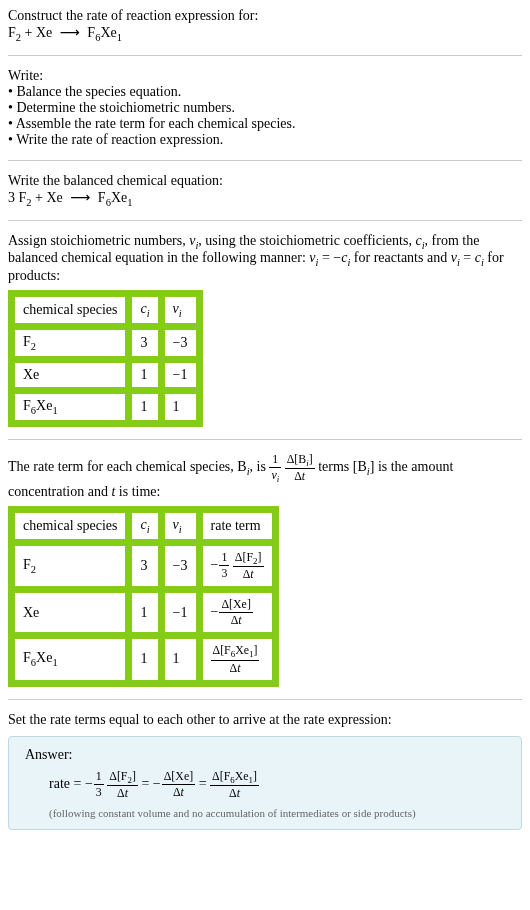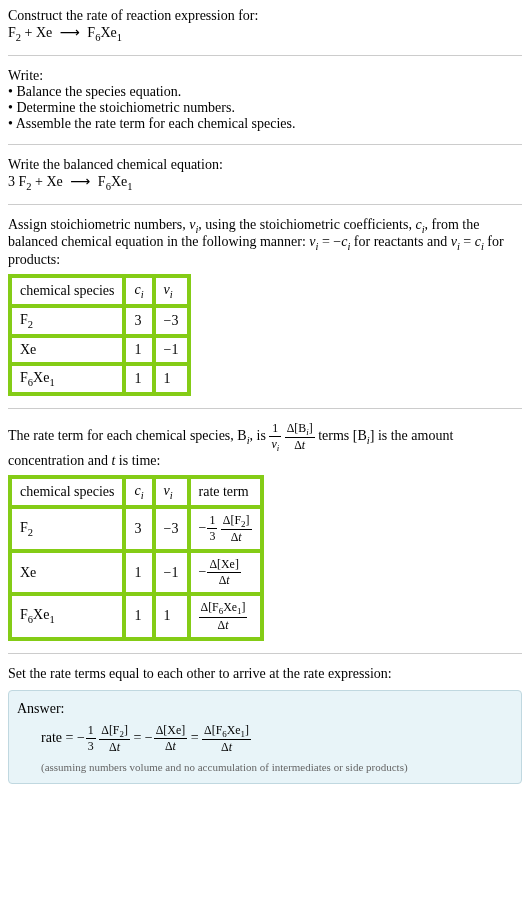--- a/index.html
+++ b/index.html
@@ -38,21 +38,21 @@
       padding: 0;
     }
     .plan-list li::before {
       content: "• ";
     }
     table {
       border-collapse: collapse;
       margin-top: 6px;
     }
     td, th {
-      border: 4px solid #84cc16;
+      border: 7px solid #84cc16;
       padding: 4px 8px;
       text-align: left;
       font-weight: normal;
     }
     th {
       font-weight: normal;
     }
     .math-ital {
       font-style: italic;
     }
@@ -73,21 +73,21 @@
     }
     .small-note {
       font-size: 11px;
       color: #666;
       margin-top: 4px;
     }
     .answer-box {
       background: #e8f4f8;
       border: 1px solid #c0d8e0;
       border-radius: 4px;
-      padding: 10px 8px;
+      padding: 10px 16px;
       margin-top: 8px;
     }
     .answer-label {
       margin-bottom: 6px;
     }
     .answer-note {
       font-size: 11px;
       color: #666;
       margin-top: 6px;
       margin-left: 24px;
@@ -111,20 +111,21 @@
 </div>
 
 <hr class="divider">
 
 <div class="section">
   <div>Write:</div>
   <ul class="plan-list">
     <li>Balance the species equation.</li>
     <li>Determine the stoichiometric numbers.</li>
     <li>Assemble the rate term for each chemical species.</li>
+    <li>Write the rate of reaction expression.</li>
   </ul>
 </div>
 
 <hr class="divider">
 
 <div class="section">
   <div>Write the balanced chemical equation:</div>
   <div class="formula">
     <span>3 F</span><sub>2</sub><span> + Xe </span><span class="arrow">⟶</span><span> F</span><sub>6</sub><span>Xe</span><sub>1</sub>
   </div>
@@ -203,15 +204,15 @@
 
 <hr class="divider">
 
 <div class="section">
   <div>Set the rate terms equal to each other to arrive at the rate expression:</div>
   <div class="answer-box">
     <div class="answer-label">Answer:</div>
     <div class="rate-line">
       <span>rate = </span><span class="neg">−</span><span class="fraction"><span class="num">1</span><span class="den">3</span></span> <span class="fraction"><span class="num">Δ[F<sub>2</sub>]</span><span class="den">Δ<span class="math-ital">t</span></span></span><span> = </span><span class="neg">−</span><span class="fraction"><span class="num">Δ[Xe]</span><span class="den">Δ<span class="math-ital">t</span></span></span><span> = </span><span class="fraction"><span class="num">Δ[F<sub>6</sub>Xe<sub>1</sub>]</span><span class="den">Δ<span class="math-ital">t</span></span></span>
     </div>
-    <div class="answer-note">(assuming numbers volume and no accumulation of intermediates or side products)</div>
+    <div class="answer-note">(following constant volume and no accumulation of intermediates or side products)</div>
   </div>
 </div>
 
 </body></html>

